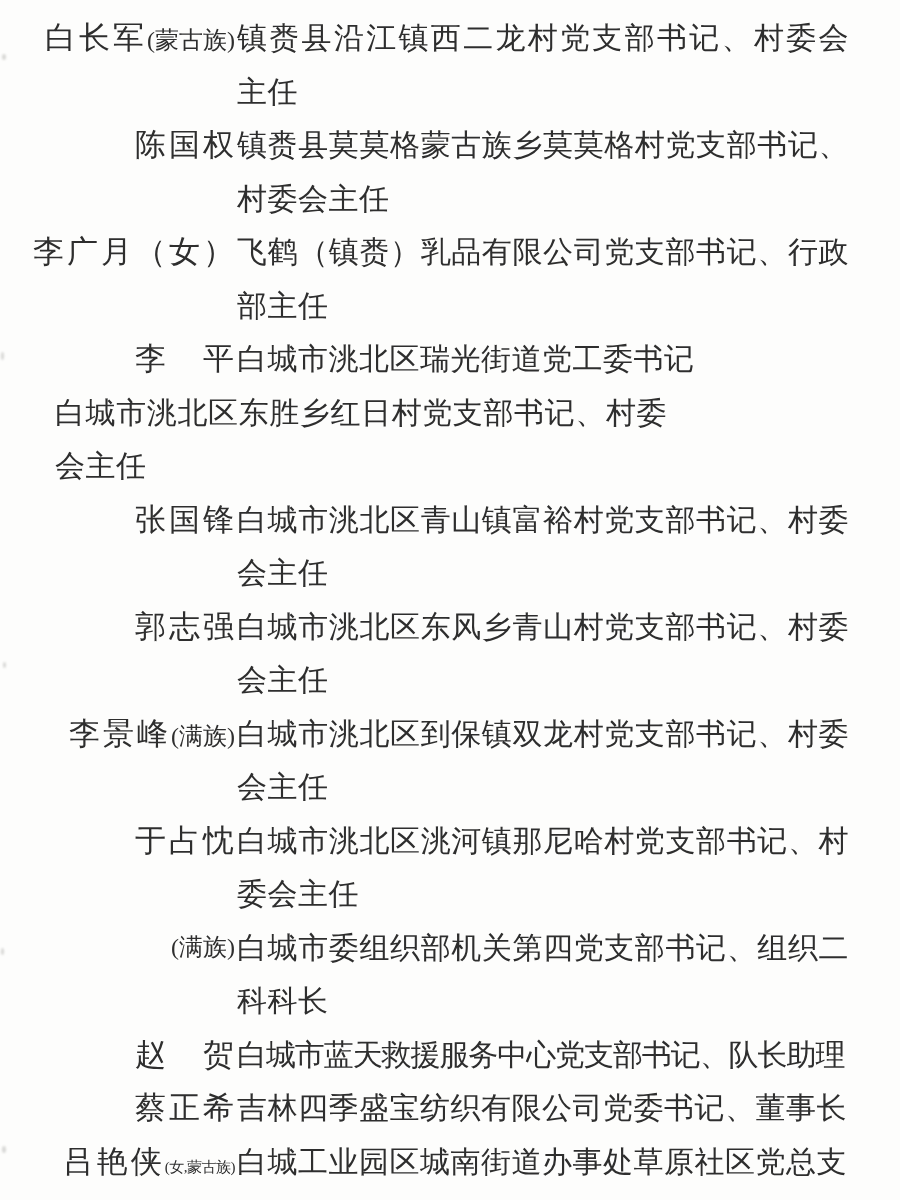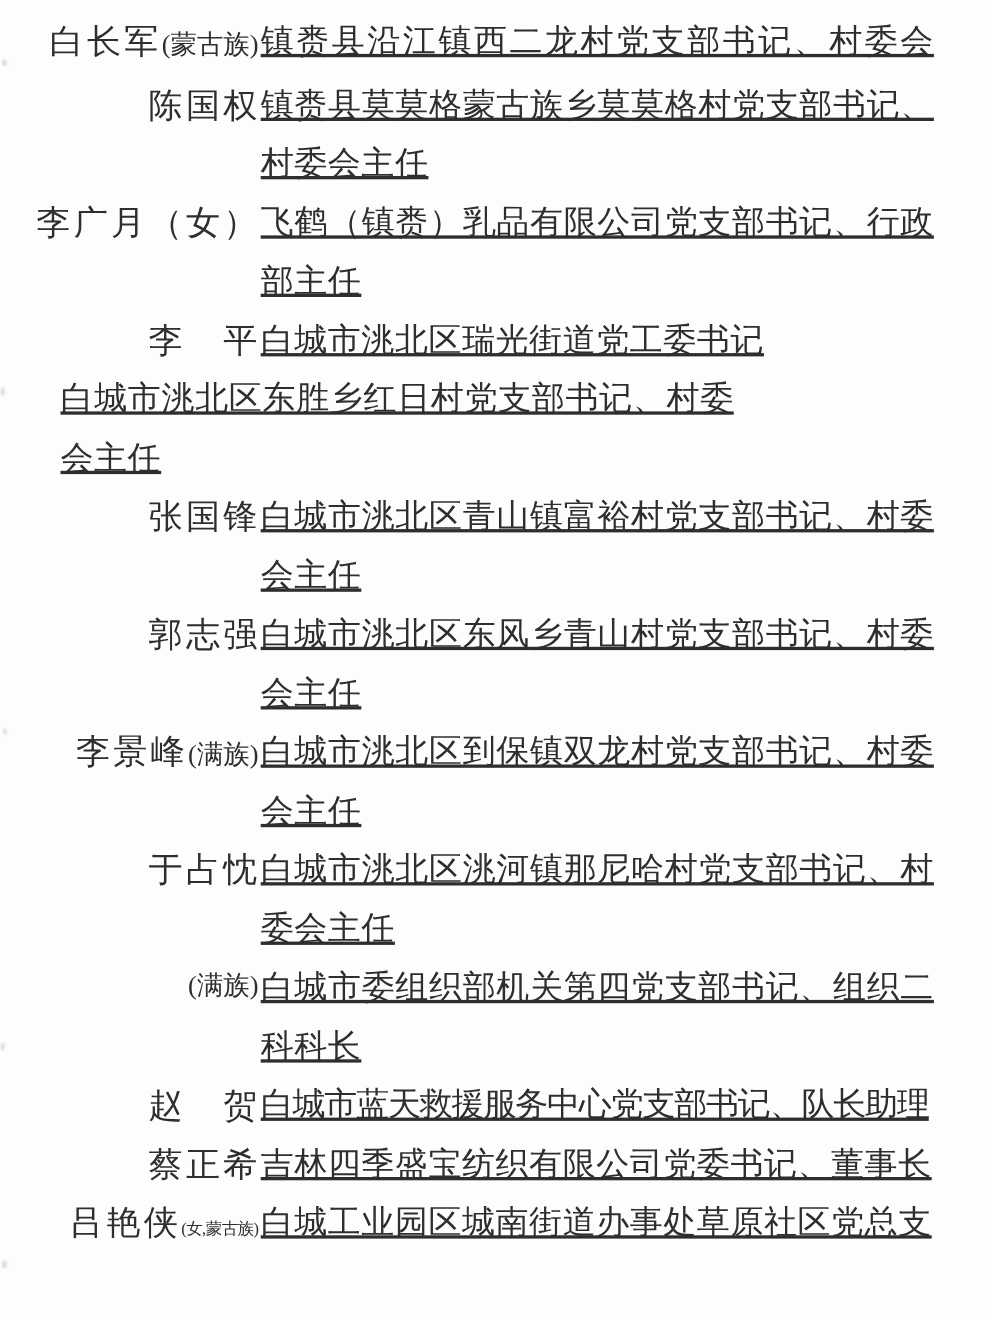--- a/index.html
+++ b/index.html
@@ -51,21 +51,20 @@
   .desc-cell {
     flex: 0 0 612px;
     width: 612px;
     font-size: 30px;
     line-height: 53.5px;
     letter-spacing: 0.5px;
   }
   .desc-line {
     text-align: justify;
     text-justify: inter-character;
-    text-decoration: underline;
   }
   .desc-line.full {
     text-align-last: justify;
   }
   .desc-line.last {
     text-align-last: left;
     white-space: nowrap;
   }
   
   .artifact {
@@ -86,20 +85,21 @@
 
 <div class="page">
   <div id="entries">
   <div class="entry">
     <div class="name-cell">
       <span class="name-text">白长军</span>
       <span class="annotation">(蒙古族)</span>
     </div>
     <div class="desc-cell">
           <div class="desc-line full">镇赉县沿江镇西二龙村党支部书记、村委会</div>
+          <div class="desc-line last">主任</div>
         </div>
   </div>
 
   <div class="entry">
     <div class="name-cell">
       <span class="name-text">陈国权</span>
 
     </div>
     <div class="desc-cell">
           <div class="desc-line full">镇赉县莫莫格蒙古族乡莫莫格村党支部书记、</div>

